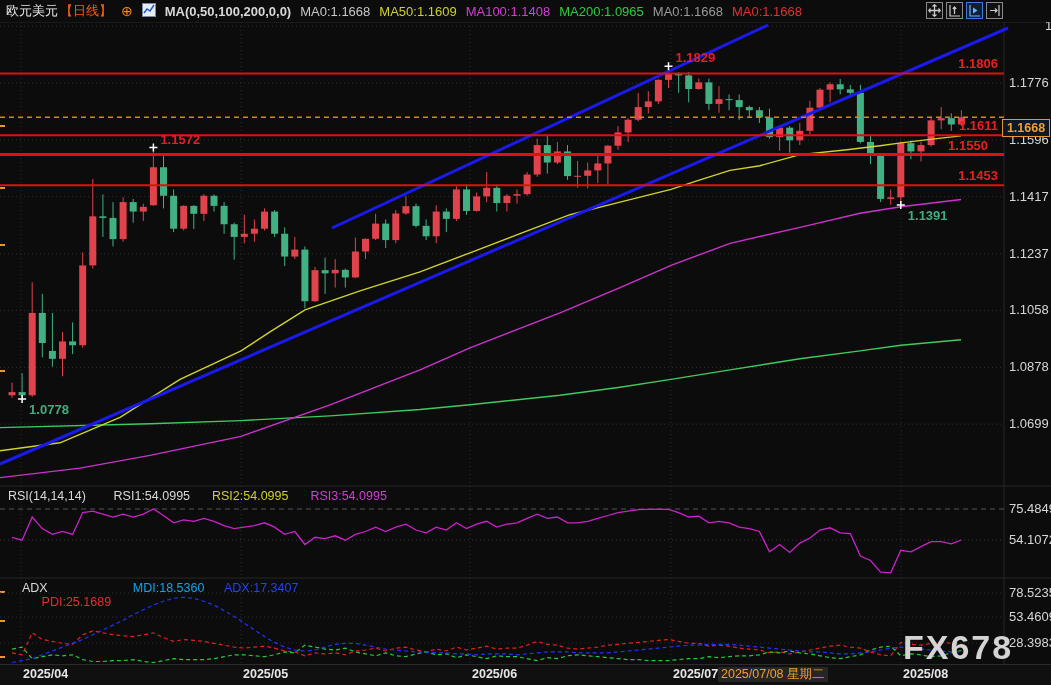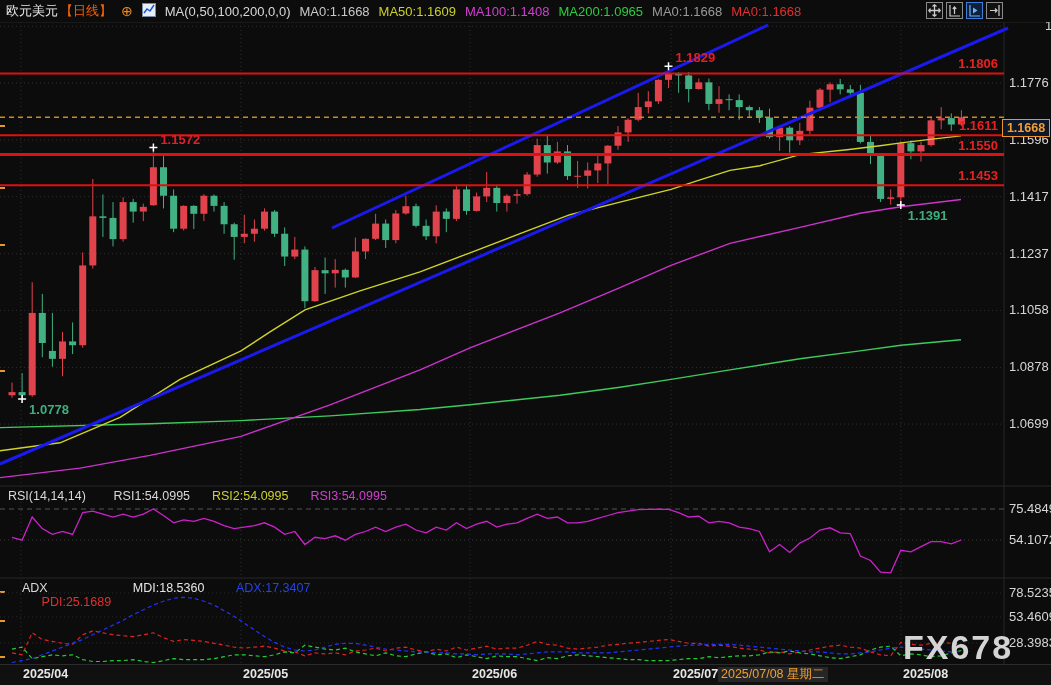--- a/index.html
+++ b/index.html
@@ -37,21 +37,21 @@
 
 <div id="topbar">
   <div id="legend">
       <span style="color: rgb(232, 232, 232);">欧元美元</span>
       <span style="color: rgb(242, 96, 10); margin-left: -7px;">【日线】</span>
       <span style="color: rgb(240, 138, 30); font-size: 14px;">⊕</span>
       <span><svg width="14" height="14" viewBox="0 0 14 14">
           <rect x="0.5" y="0.5" width="13" height="13" fill="#e8eef6" stroke="#7a8aa0"></rect>
           <path d="M2 10l3-4 3 2 4-6" stroke="#2255cc" stroke-width="1.5" fill="none"></path>
         </svg></span>
-      <span style="color: rgb(216, 216, 216);">MA(0,50,100,200,0,0)</span>
+      <span style="color: rgb(216, 216, 216); font-weight: bold;">MA(0,50,100,200,0,0)</span>
       <span style="color: rgb(200, 200, 200);">MA0:1.1668</span>
       <span style="color: rgb(205, 209, 44);">MA50:1.1609</span>
       <span style="color: rgb(210, 63, 210);">MA100:1.1408</span>
       <span style="color: rgb(45, 204, 63);">MA200:1.0965</span>
       <span style="color: rgb(154, 154, 154);">MA0:1.1668</span>
       <span style="color: rgb(224, 48, 48);">MA0:1.1668</span>
     </div>
 </div>
 
 <div id="toolbar">
@@ -332,40 +332,40 @@
     <div class="lbl" style="left: 1009px; top: 18.3107px; margin-left: 36px;">1.1955</div>
     <div class="lbl" style="left: 1009px; top: 75px;">1.1776</div>
     <div class="lbl" style="left: 1009px; top: 132.006px;">1.1596</div>
     <div class="lbl" style="left: 1009px; top: 188.695px;">1.1417</div>
     <div class="lbl" style="left: 1009px; top: 245.701px;">1.1237</div>
     <div class="lbl" style="left: 1009px; top: 302.391px;">1.1058</div>
     <div class="lbl" style="left: 1009px; top: 359.397px;">1.0878</div>
     <div class="lbl" style="left: 1009px; top: 416.086px;">1.0699</div>
     <div class="lbl red-lbl" style="left: 938px; top: 56.499px; width: 60px; text-align: right;">1.1806</div>
     <div class="lbl red-lbl" style="left: 938px; top: 118.255px; width: 60px; text-align: right;">1.1611</div>
-    <div class="lbl red-lbl" style="left: 938px; top: 137.574px; width: 60px; text-align: right;">1.1550</div>
+    <div class="lbl red-lbl" style="left: 938px; top: 137.574px; width: 60px; text-align: center;">1.1550</div>
     <div class="lbl red-lbl" style="left: 938px; top: 168.294px; width: 60px; text-align: right;">1.1453</div>
     <div class="lbl swing-hi" style="left: 160.4px; top: 131.607px;">1.1572</div>
     <div class="lbl swing-hi" style="left: 675.5px; top: 50.2149px;">1.1829</div>
     <div class="lbl swing-lo" style="left: 29.1px; top: 402.067px;">1.0778</div>
     <div class="lbl swing-lo" style="left: 907.8px; top: 207.929px;">1.1391</div>
     <div class="lbl" style="left: 1009px; top: 501px;">75.4849</div>
     <div class="lbl" style="left: 1009px; top: 532px;">54.1072</div>
     <div class="lbl" style="left: 1009px; top: 585px;">78.5235</div>
     <div class="lbl" style="left: 1009px; top: 609px;">53.4609</div>
     <div class="lbl" style="left: 1009px; top: 635px;">28.3983</div>
     <div class="lbl orange-lbl" style="left: 993px; top: 689px;">5.3678</div>
     <div class="lbl ptitle" style="left: 8px; top: 489px; color: rgb(216, 216, 216); position: absolute;">RSI(14,14,14)</div>
     <div class="lbl ptitle" style="left: 113.6px; top: 489px; color: rgb(216, 216, 216); position: absolute;">RSI1:54.0995</div>
     <div class="lbl ptitle" style="left: 212px; top: 489px; color: rgb(205, 209, 44); position: absolute;">RSI2:54.0995</div>
     <div class="lbl ptitle" style="left: 310.4px; top: 489px; color: rgb(210, 63, 210); position: absolute;">RSI3:54.0995</div>
     <div class="lbl ptitle" style="left: 8px; top: 581px; color: rgb(216, 216, 216); position: absolute; margin-left: 14px;">ADX</div>
     <div class="lbl ptitle" style="left: 41.6px; top: 595px; color: rgb(224, 48, 48); position: absolute;">PDI:25.1689</div>
-    <div class="lbl ptitle" style="left: 132.8px; top: 581px; color: #e5e5e5; position: absolute;">MDI:18.5360</div>
-    <div class="lbl ptitle" style="left: 224px; top: 581px; color: rgb(34, 68, 238); position: absolute; margin-left: 12px;">ADX:17.3407</div>
+    <div class="lbl ptitle" style="left: 132.8px; top: 581px; color: #0ea5e9; position: absolute;">MDI:18.5360</div>
+    <div class="lbl ptitle" style="left: 224px; top: 581px; color: rgb(34, 68, 238); position: absolute;">ADX:17.3407</div>
     <div class="lbl date" style="left: 23px; top: 667px;">2025/04</div>
     <div class="lbl date" style="left: 243px; top: 667px;">2025/05</div>
     <div class="lbl date" style="left: 472px; top: 667px;">2025/06</div>
     <div class="lbl date" style="left: 673px; top: 667px;">2025/07</div>
     <div class="lbl date date-hl" style="left: 718px; top: 667px;">2025/07/08 星期二</div>
     <div class="lbl date" style="left: 903px; top: 667px;">2025/08</div>
   </div>
 
 <div id="price-box">1.1668</div>
 <div id="watermark">FX678</div>

